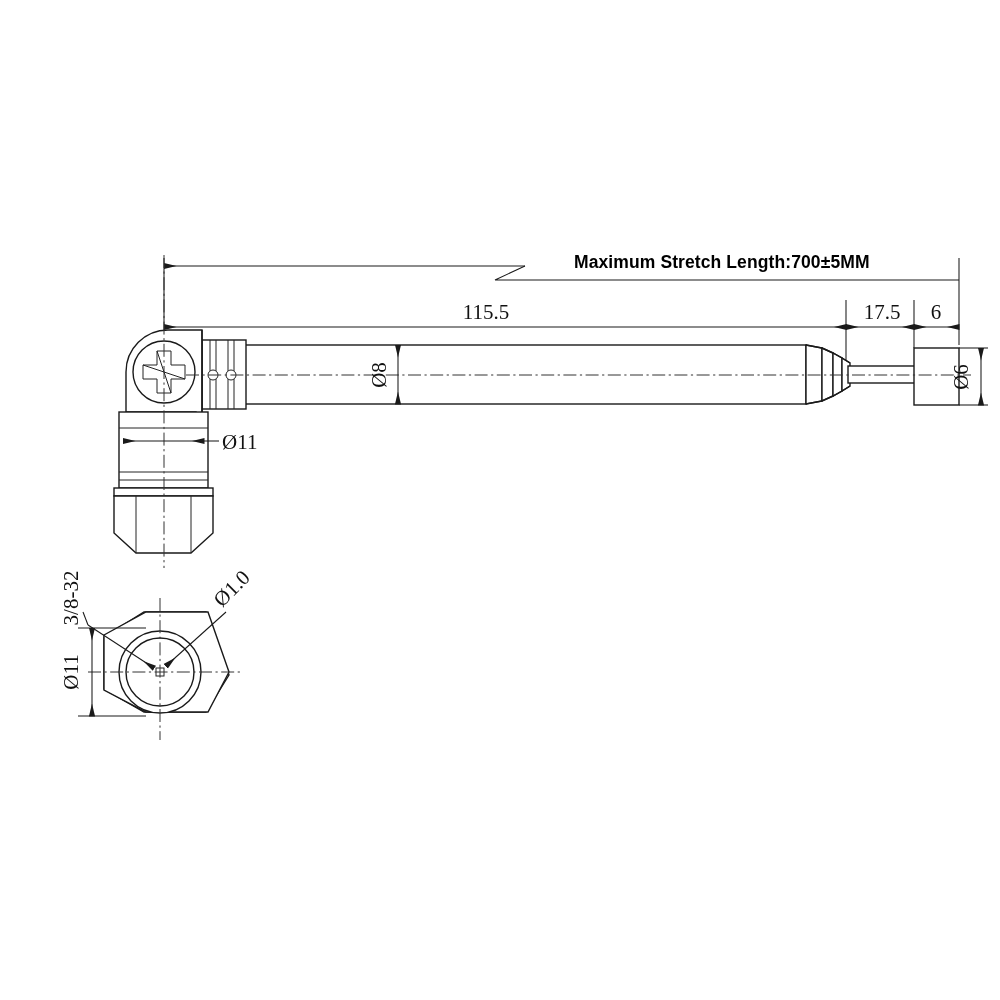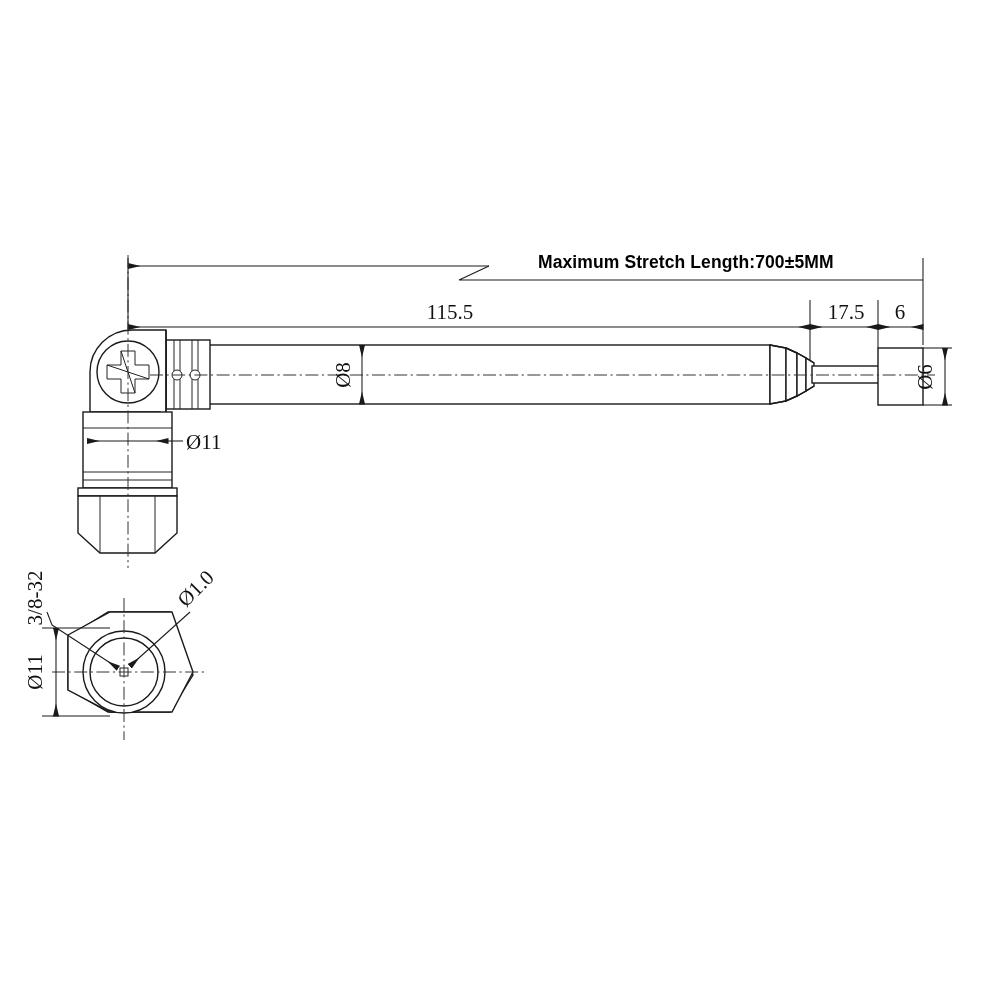--- a/index.html
+++ b/index.html
@@ -3,21 +3,21 @@
 <meta charset="utf-8">
 <style>
   html,body{margin:0;padding:0;background:#ffffff;}
   body{
     width:1000px;height:1000px;
     font-family:"Liberation Sans", sans-serif;
     color:#000;
     position:relative;
     overflow:hidden;
   }
-  #drawing-root{position:absolute;inset:0;width:892px;height:1000px;}
+  #drawing-root{position:absolute;inset:0;width:892px;height:1000px;padding-left:36px;}
   svg{display:block;width:1000px;height:1000px;}
   .ln{fill:none;stroke:#1a1a1a;stroke-width:1.4;stroke-linecap:butt;stroke-linejoin:miter;}
   .ln-hair{fill:none;stroke:#242424;stroke-width:1;}
   .dim{fill:none;stroke:#1a1a1a;stroke-width:1.05;}
   .ext{fill:none;stroke:#1a1a1a;stroke-width:1.05;}
   .center{fill:none;stroke:#333;stroke-width:1;stroke-dasharray:13 3.5 2.2 3.5;}
   .fillw{fill:#ffffff;}
   .txt{font-family:"Liberation Serif", serif;font-size:21px;fill:#111;}
   .txt-note{font-family:"Liberation Sans", sans-serif;font-size:17.5px;font-weight:bold;fill:#000;letter-spacing:.1px;}
   .ar{fill:#1a1a1a;stroke:none;}

